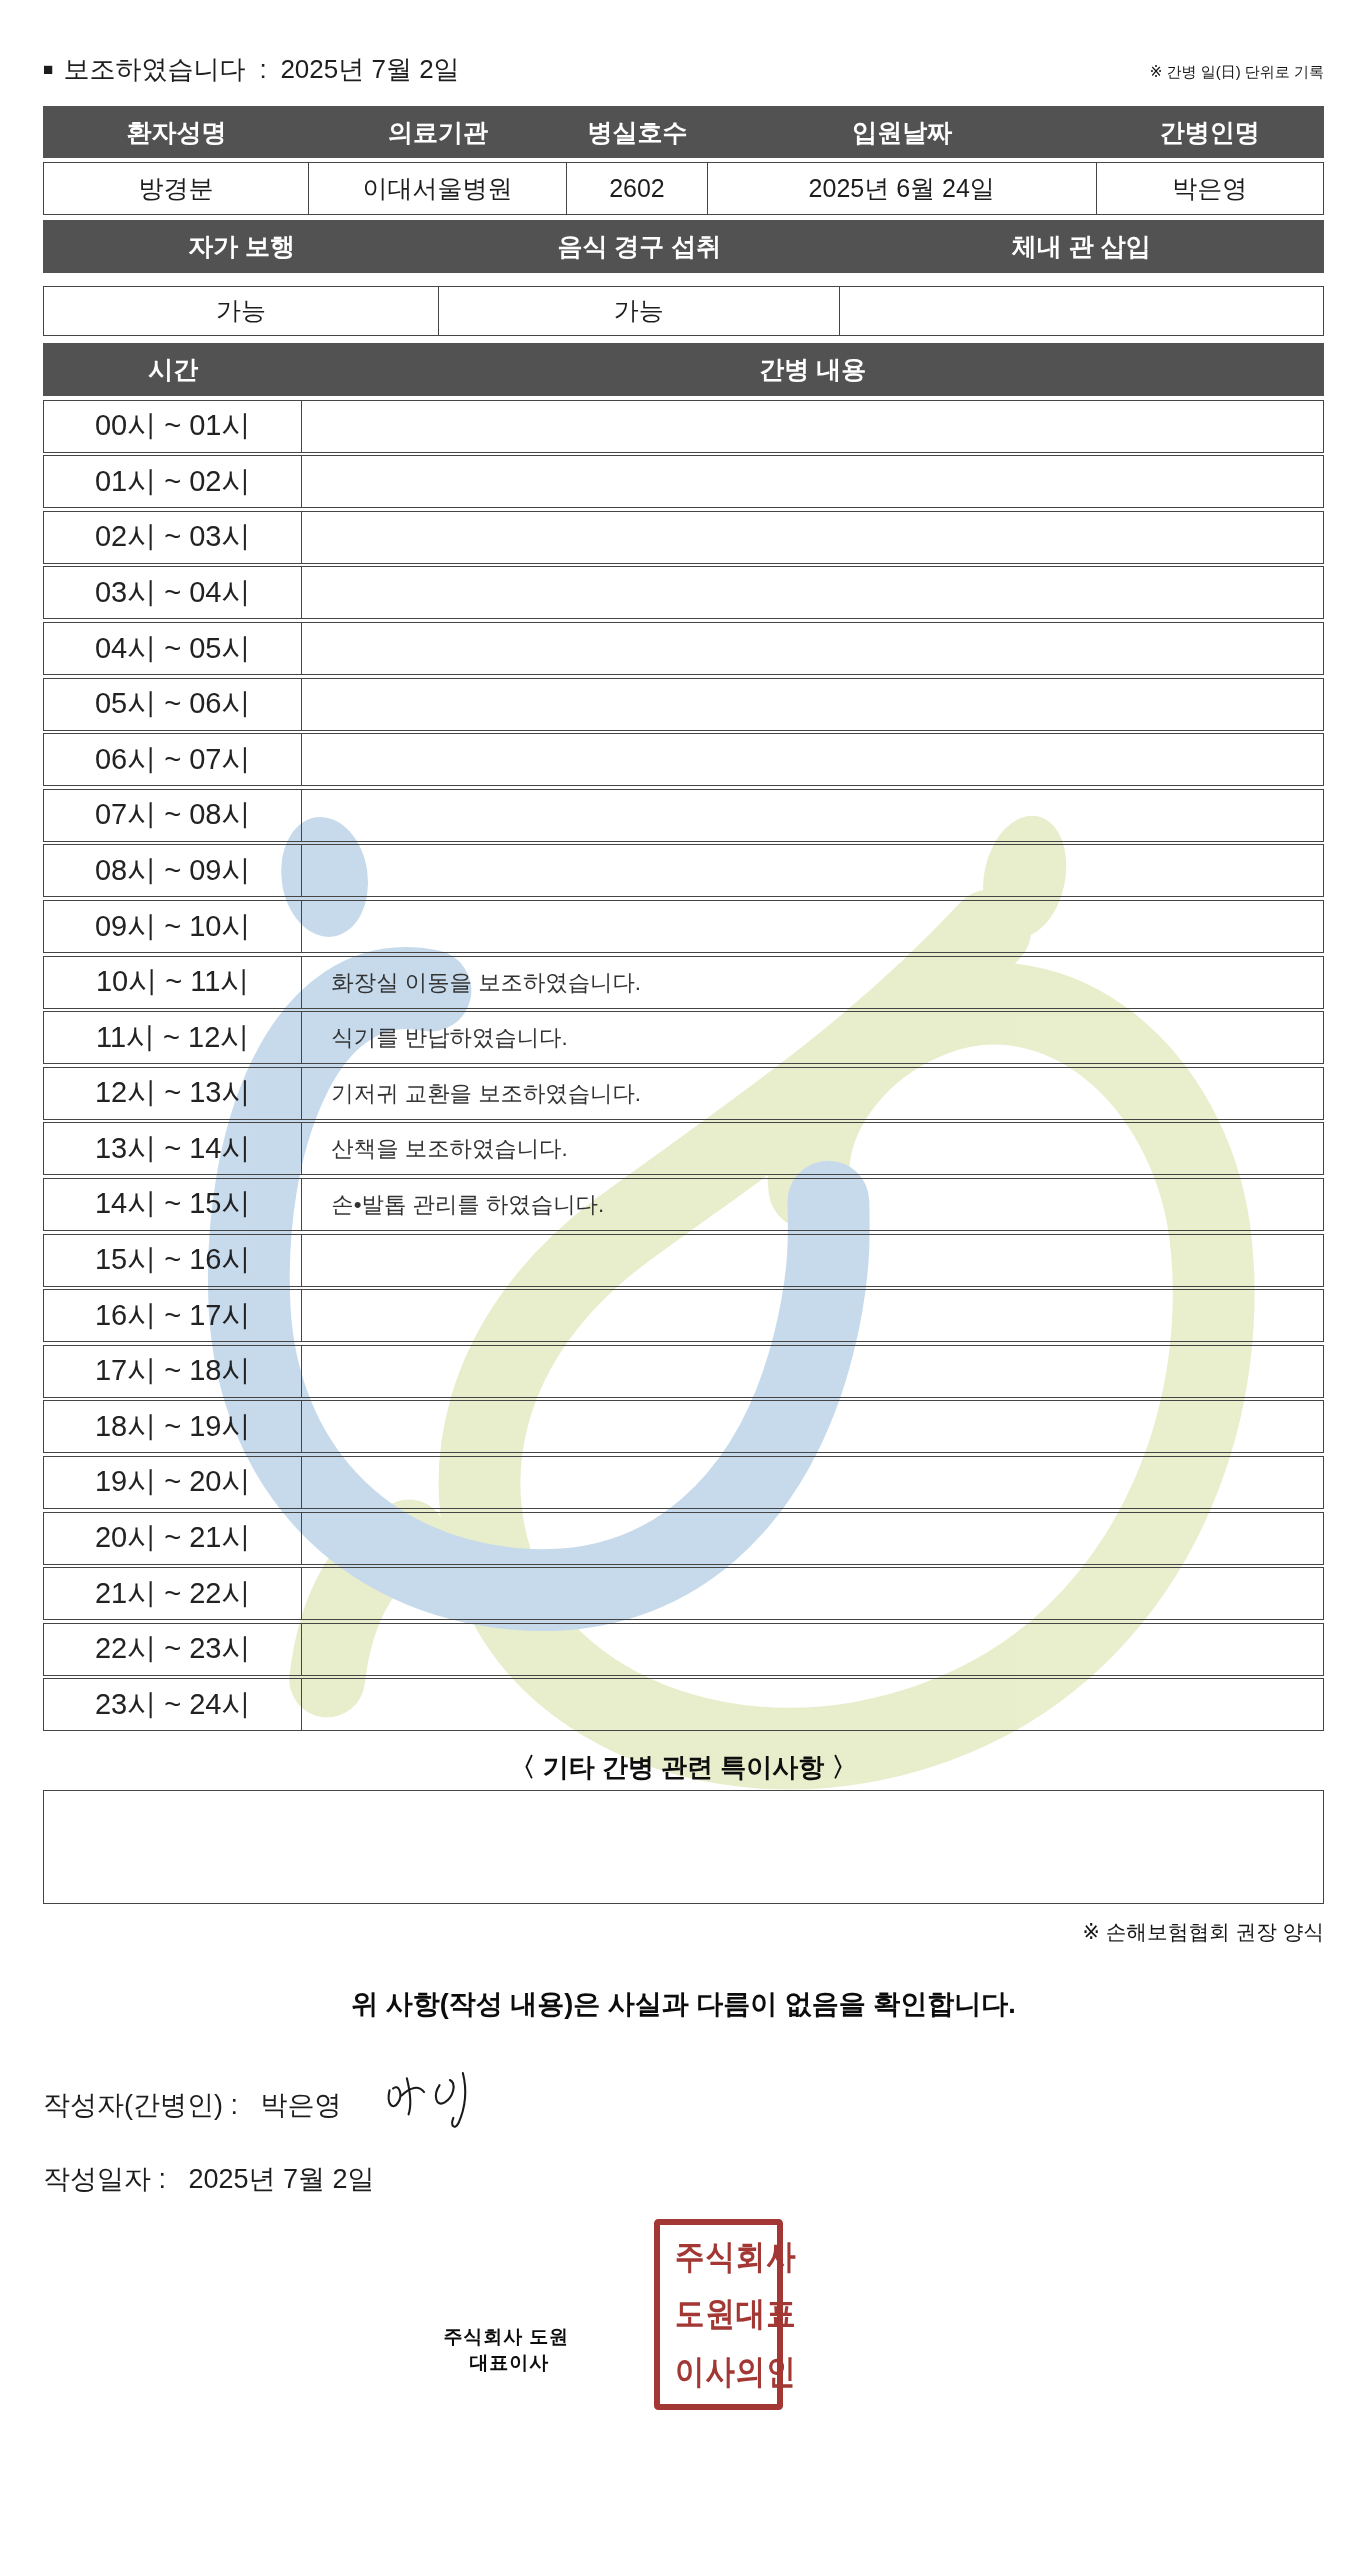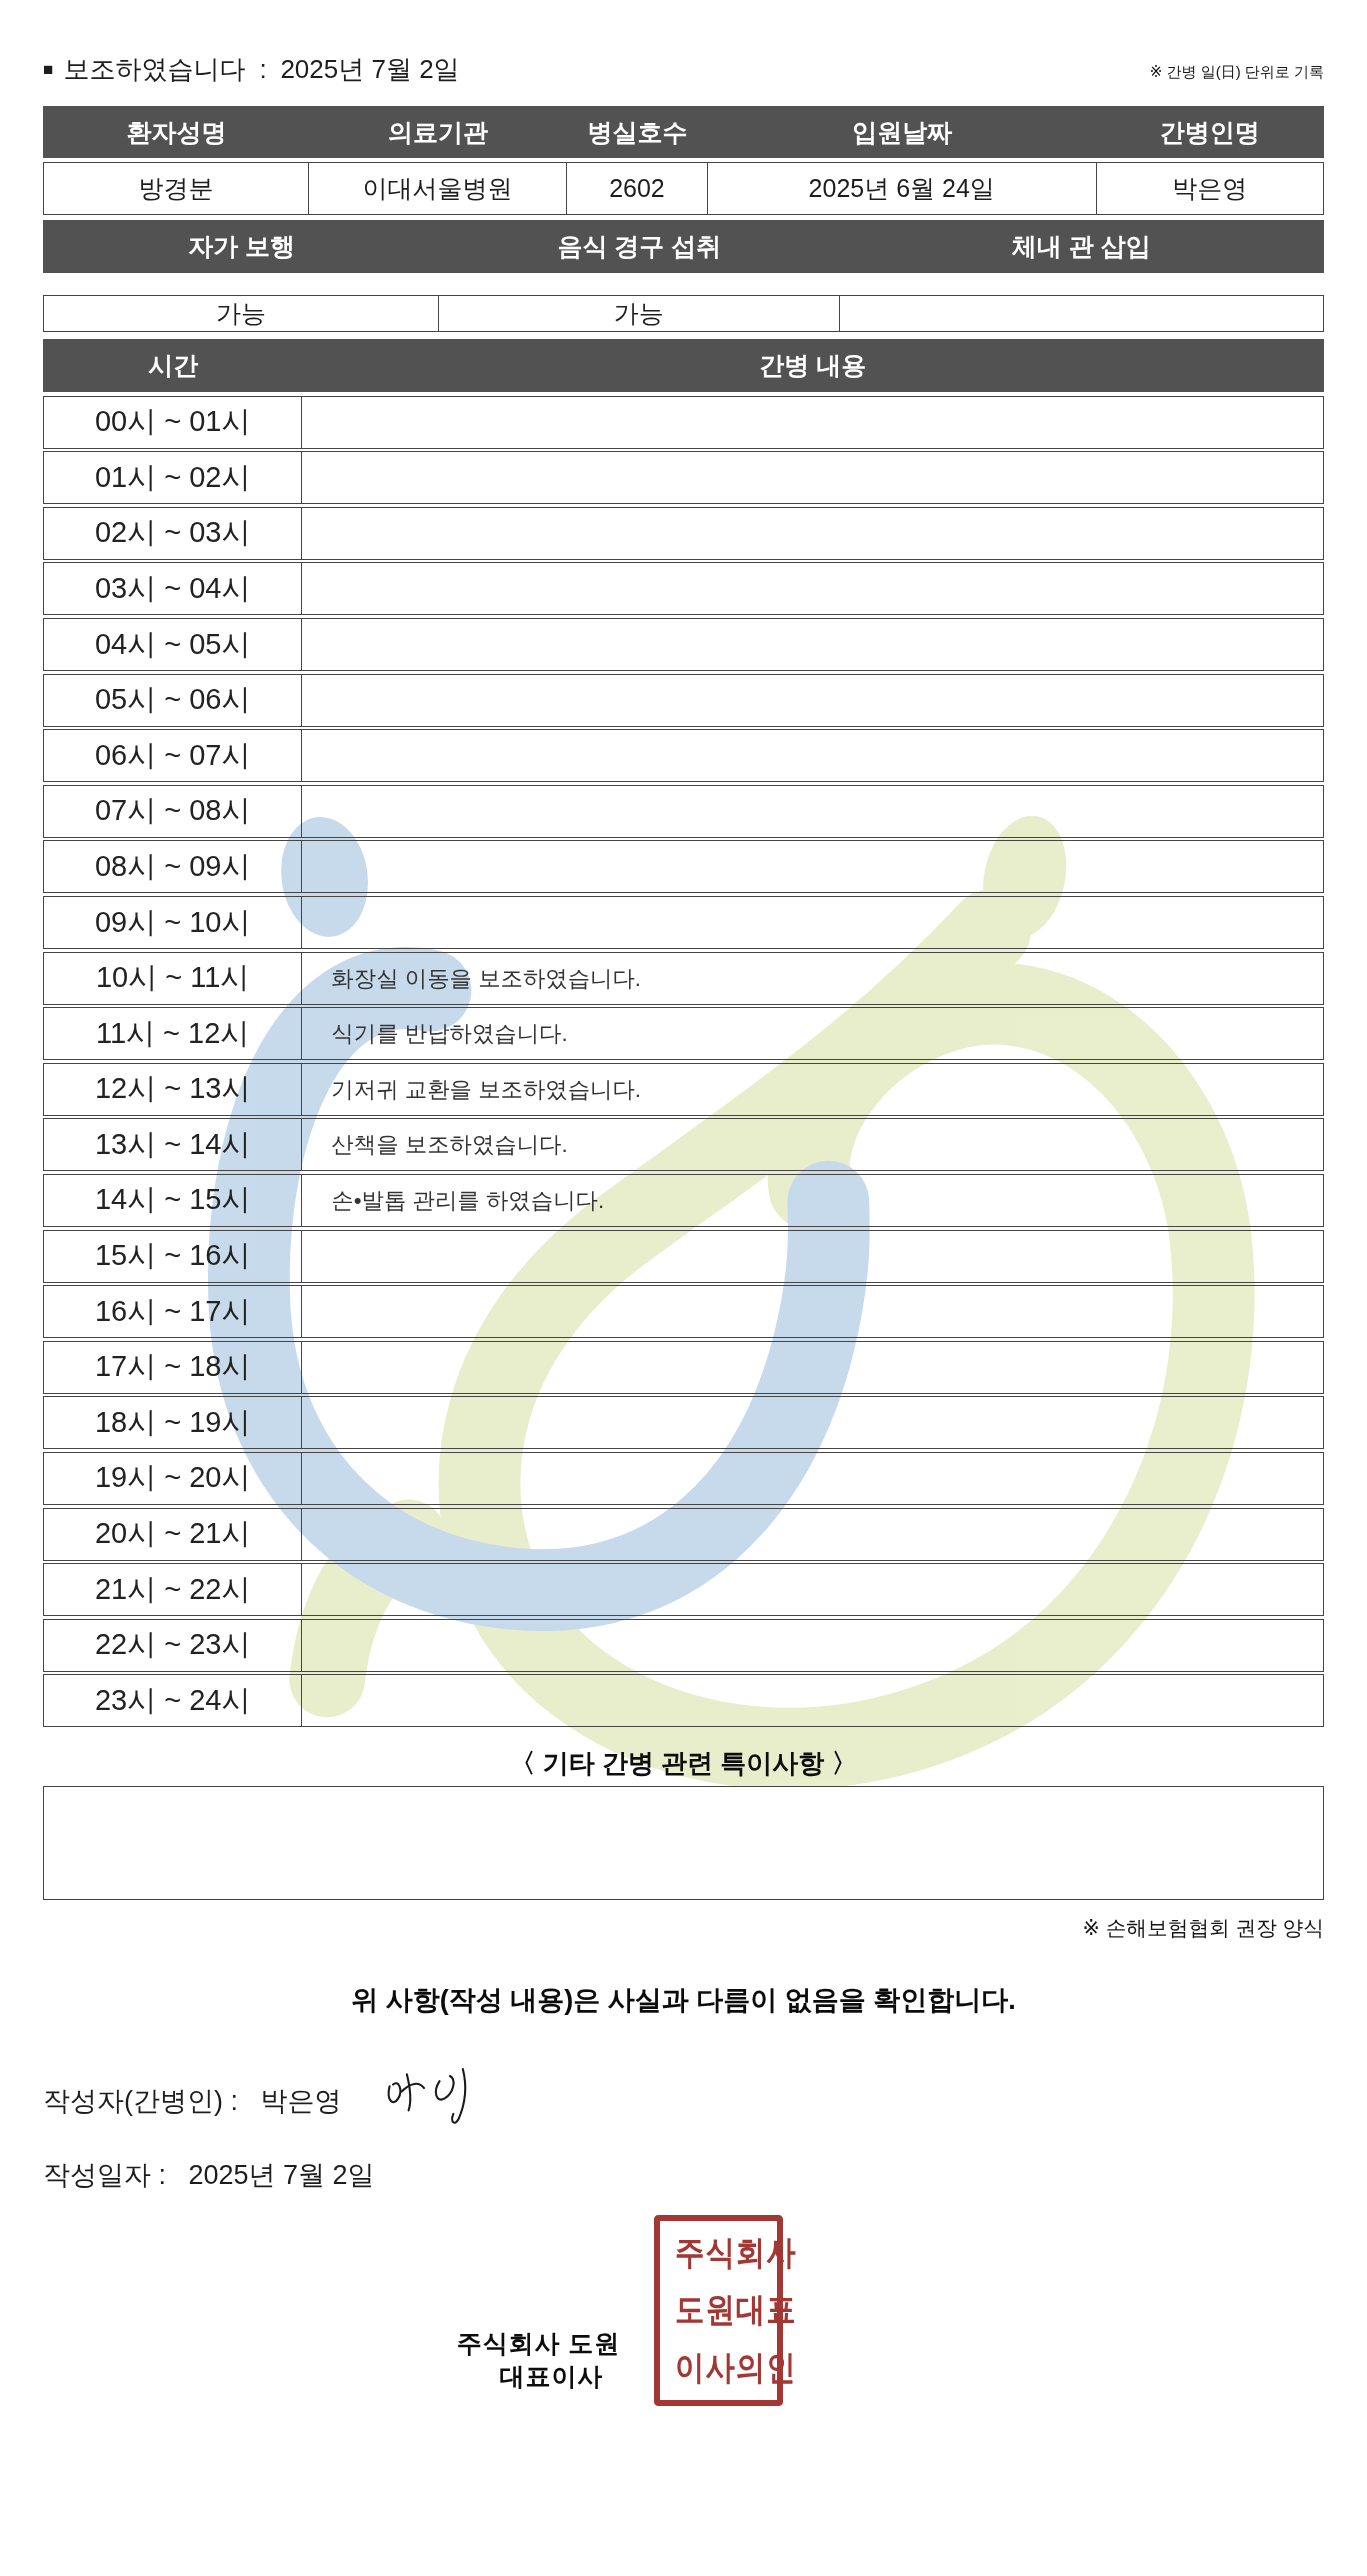--- a/index.html
+++ b/index.html
@@ -30,21 +30,21 @@
   .trow .vc{display:flex;align-items:center;justify-content:center;font-size:25px;border-right:1.7px solid var(--border-dark);}
   .trow .vc:last-child{border-right:none;}
 
   .tableA{margin-top:20px;}
   .tableA .thead{height:52px;}
   .tableA .trow{height:53px;margin-top:4.3px;}
   .pc0{width:20.7%;} .pc1{width:20.2%;} .pc2{width:11.0%;} .pc3{width:30.4%;} .pc4{width:17.7%;}
 
   .tableB{margin-top:4.3px;}
   .tableB .thead{height:53px;}
-  .tableB .trow{height:37px;margin-top:22px;}
+  .tableB .trow{height:50px;margin-top:13px;}
   .sc0{width:30.9%;} .sc1{width:31.3%;} .sc2{width:37.8%;}
 
   .tableC{margin-top:7.7px;}
   .tableC .thead{height:53px;}
   .lc0{width:20.2%;} .lc1{width:79.8%;}
   .log-rows{margin-top:3.4px;}
   .log-row{display:flex;height:53px;border:1.7px solid var(--border-dark);margin-top:2.6px;background:transparent;}
   .log-row:first-child{margin-top:0;}
   .log-time{width:20.2%;border-right:1.7px solid var(--border-dark);display:flex;align-items:center;justify-content:center;font-size:29px;color:#222;}
   .log-content{width:79.8%;display:flex;align-items:center;padding-left:29px;font-size:22.4px;color:#333;}
@@ -55,21 +55,21 @@
   .form-note{margin-top:15.5px;text-align:right;font-size:20.7px;line-height:26px;color:#161616;}
   .confirmation{margin-top:43px;text-align:center;font-weight:bold;font-size:27px;line-height:33px;color:#0c0c0c;}
 
   .sig-line{margin-top:57px;font-size:27px;line-height:34px;display:flex;align-items:center;}
   .sig-name{margin-left:22.4px;}
   .sig-svg{margin-left:40px;margin-top:-12px;}
   .date-line{margin-top:31px;font-size:27px;line-height:34px;display:flex;align-items:center;}
   .date-value{margin-left:22.4px;}
 
   .footer-block{position:relative;margin-top:22.4px;height:200px;}
-  .company-line{position:absolute;left:351px;top:83px;font-weight:bold;font-size:25px;letter-spacing:0.9px;color:#0c0c0c;white-space:pre;text-align:center;}
+  .company-line{position:absolute;left:351px;top:83px;font-weight:bold;font-size:19px;letter-spacing:0.9px;color:#0c0c0c;white-space:pre;}
   .ceo-title{margin-left:26px;}
   .seal{position:absolute;left:611px;top:0;width:129px;height:191px;border:6px solid var(--seal-red);border-radius:4.3px;display:flex;flex-direction:column;justify-content:space-evenly;align-items:center;color:var(--seal-red);font-weight:bold;background:transparent;padding-left:34px;}
   .seal-row{font-size:28px;line-height:50px;transform:scale(1.05,1.2);letter-spacing:0.9px;white-space:nowrap;}
 </style>
 </head>
 <body>
 
 <div class="page">
 
   <svg class="watermark" width="1085" height="1111" viewBox="0 0 1260 1290">

